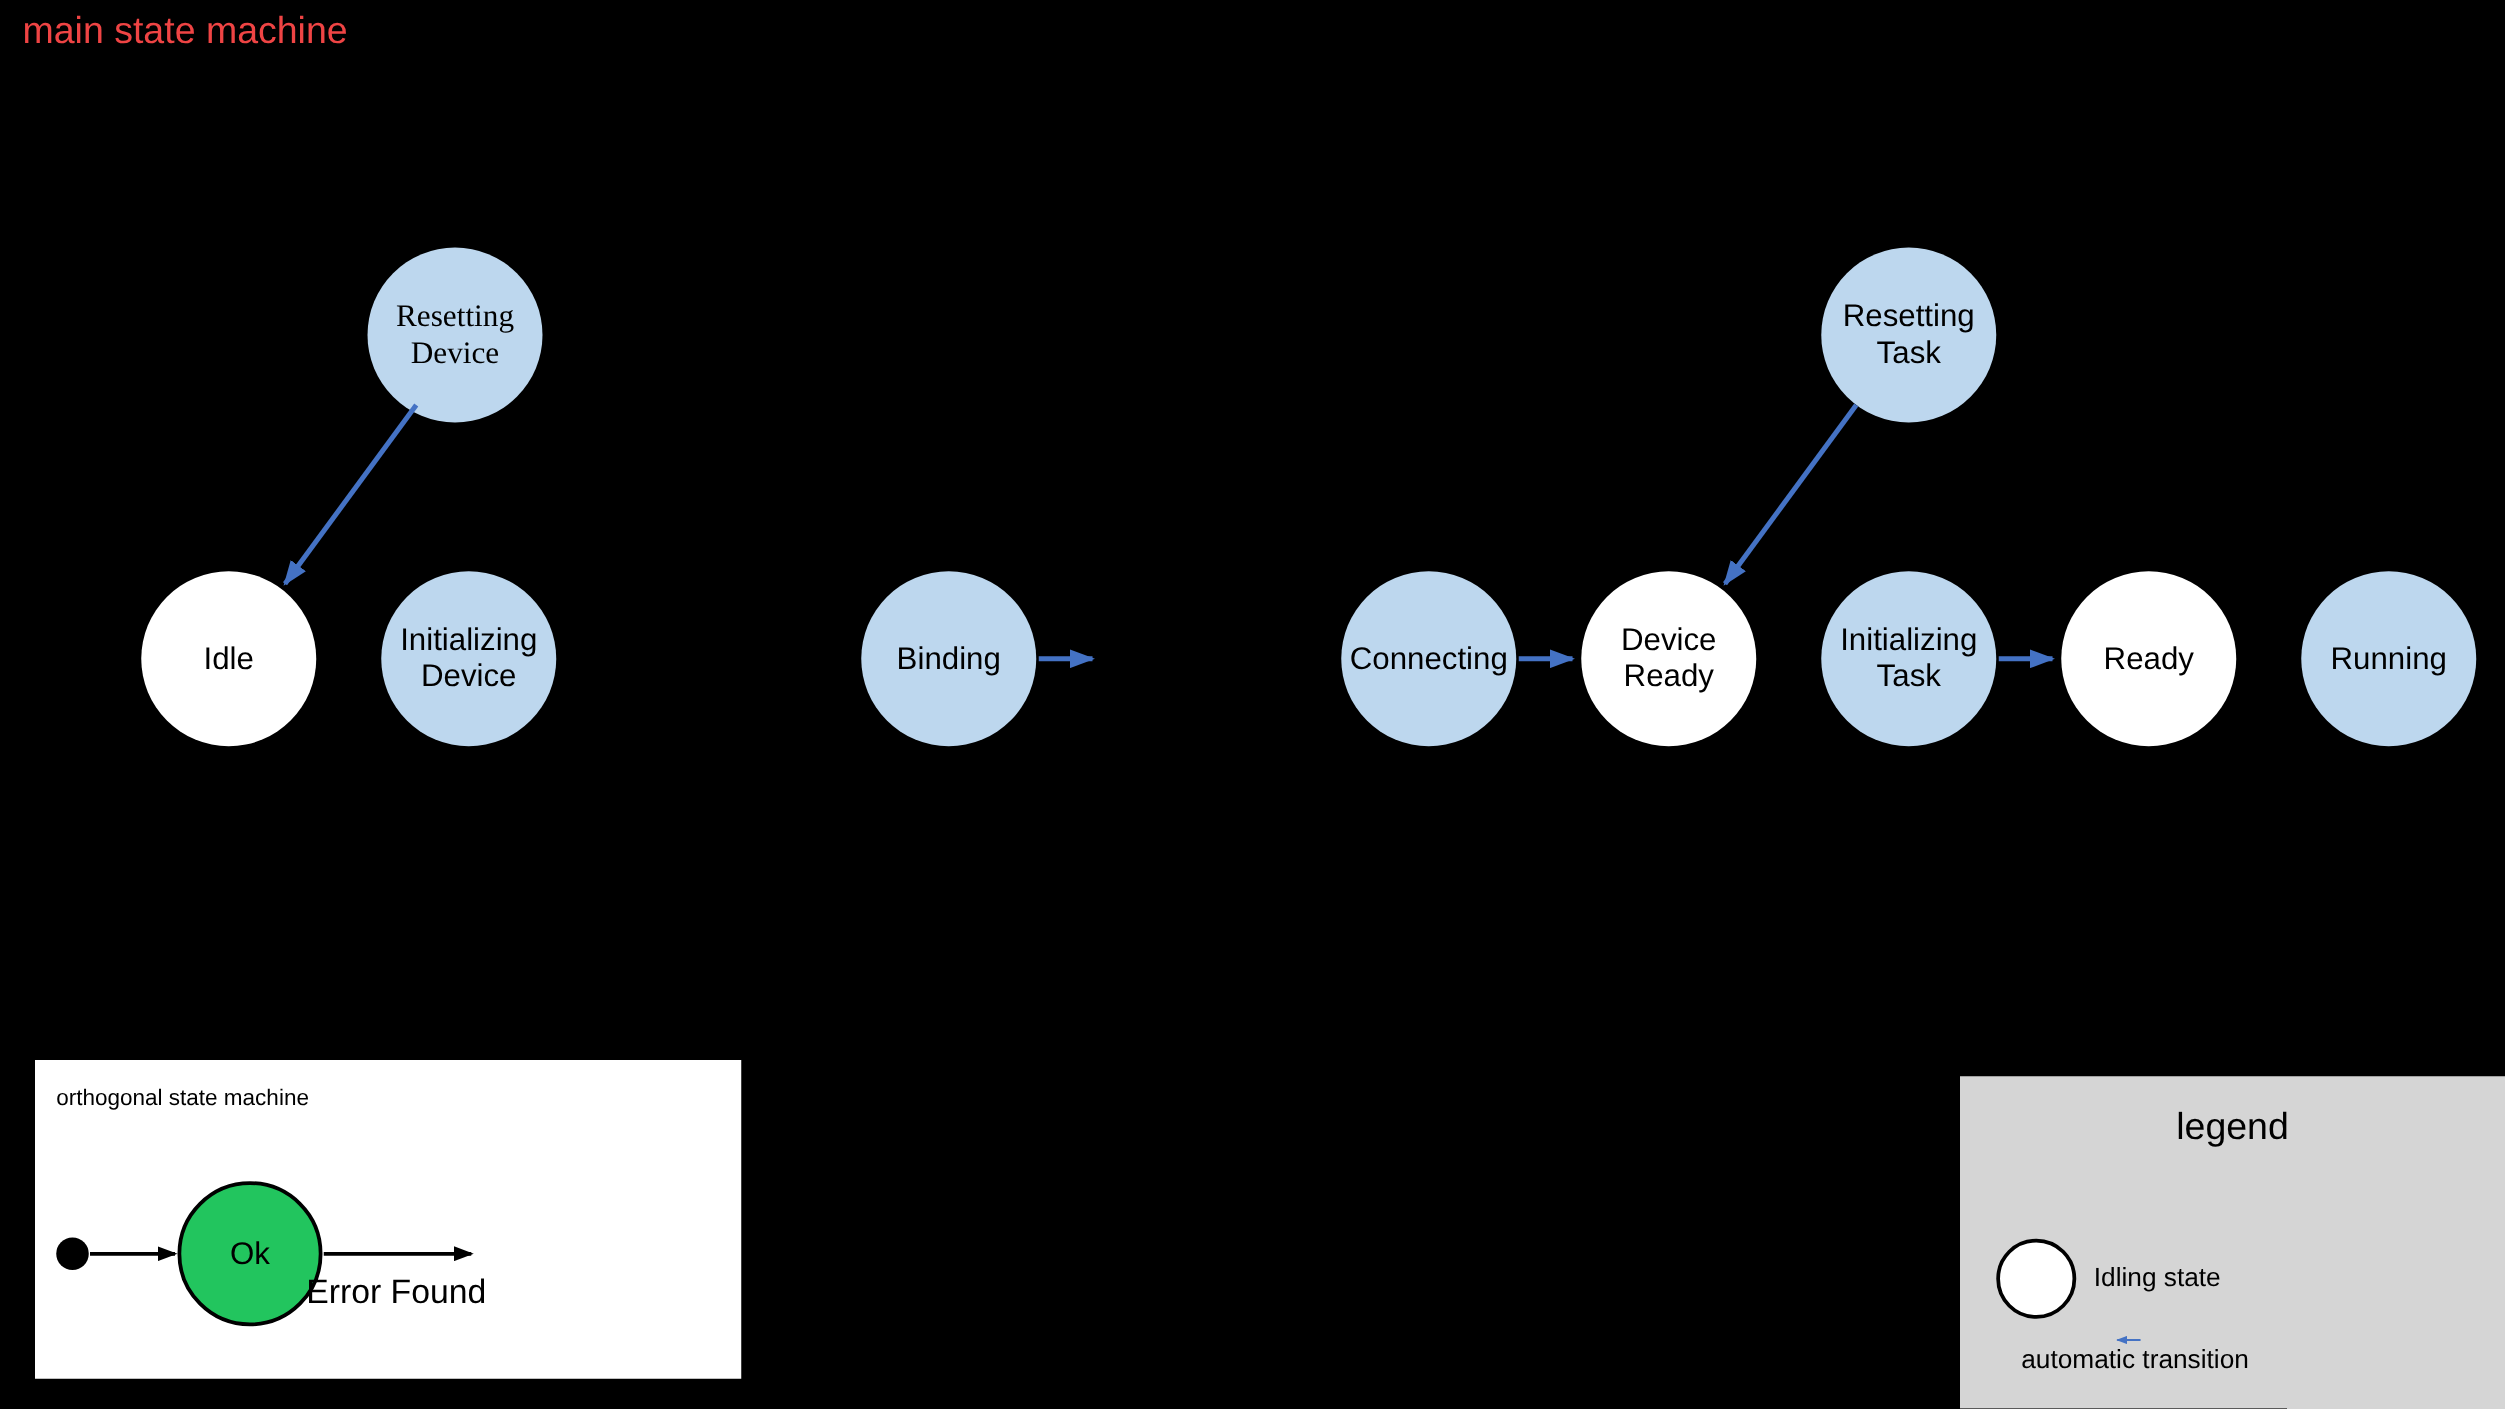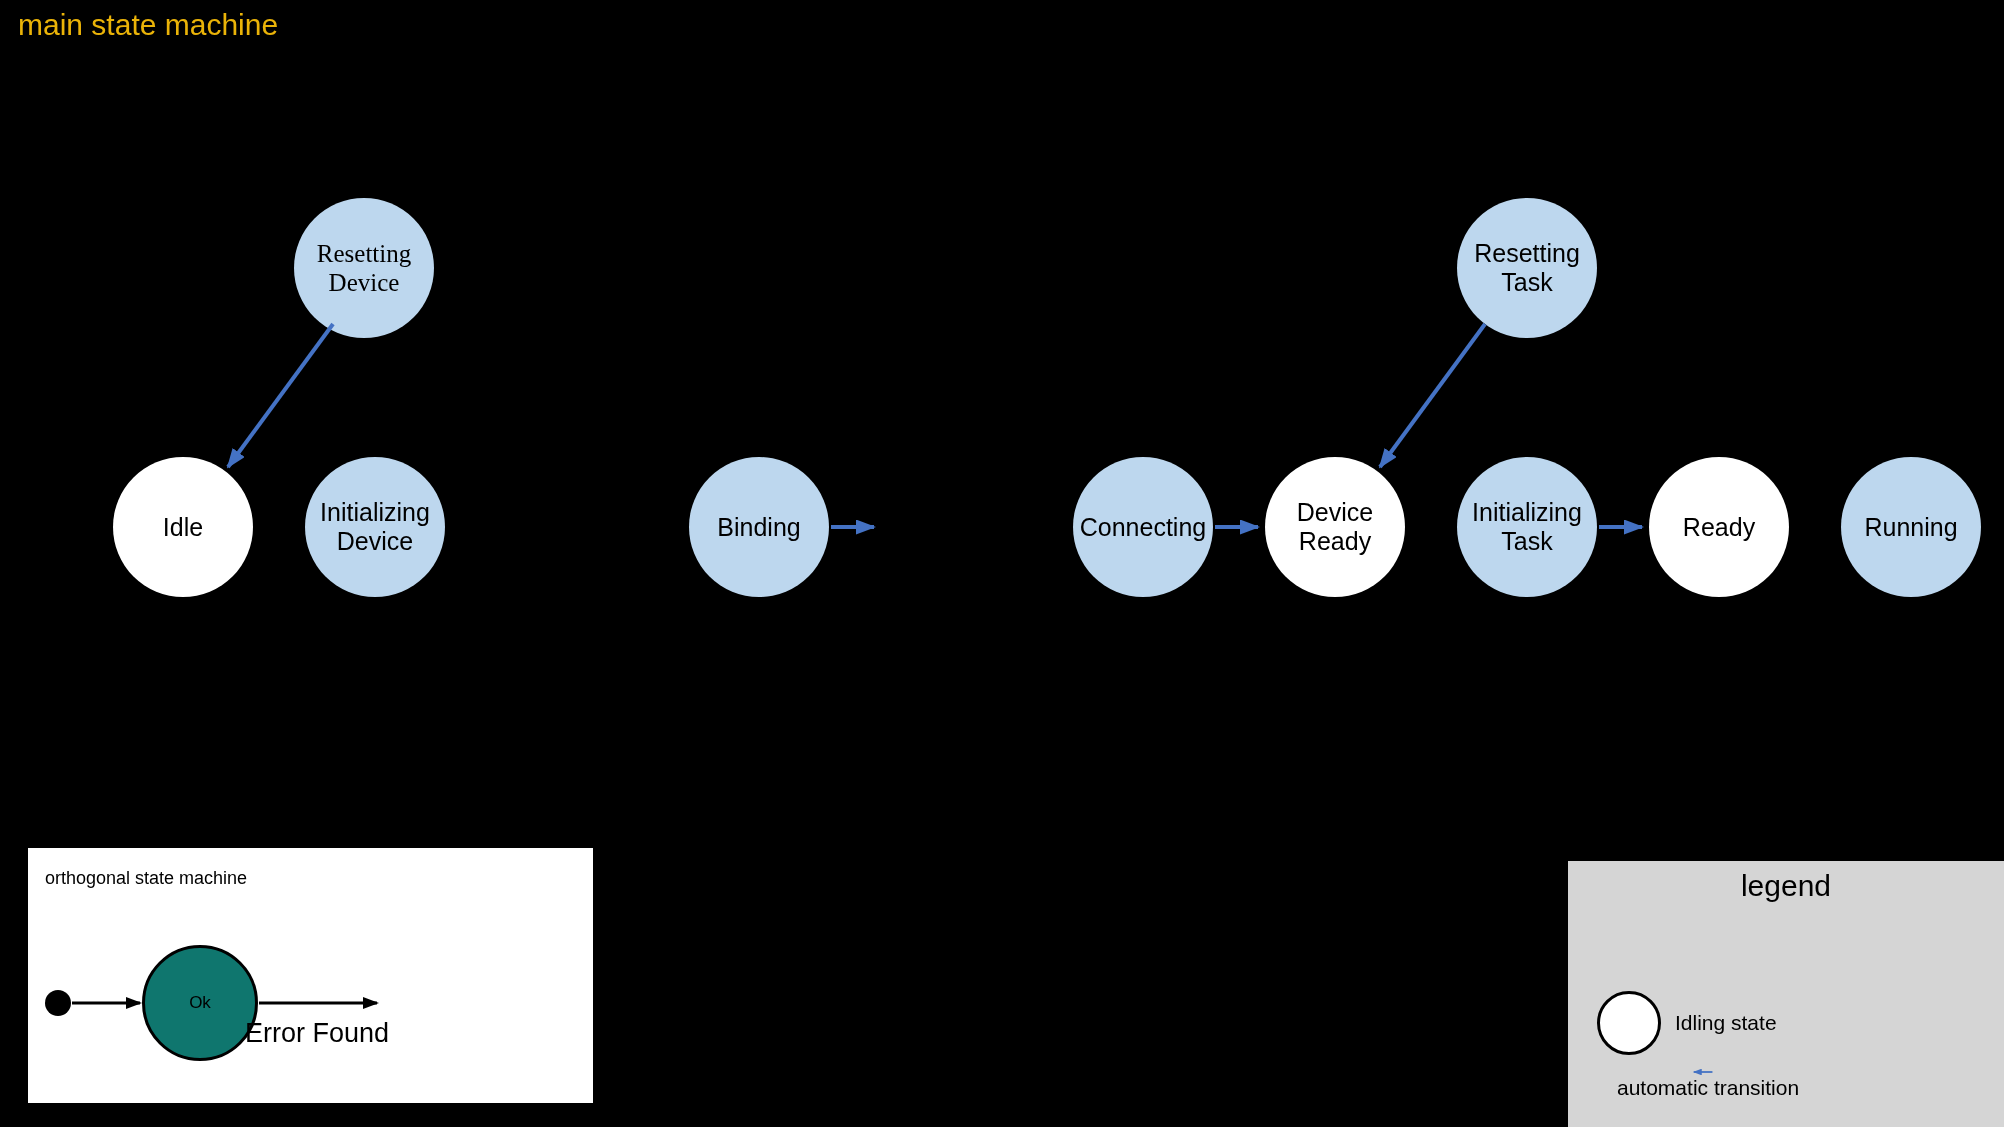--- a/index.html
+++ b/index.html
@@ -6,45 +6,45 @@
     --bg:#000000;
     --blue:#bdd7ee;
     --arrow:#4472c4;
     --legend-bg:#d5d5d5;
   }
   html,body{margin:0;padding:0;background:#000;}
   #canvas{
     position:relative;width:2004px;height:1127px;background:var(--bg);
     font-family:"Liberation Sans","DejaVu Sans",sans-serif;color:#000;overflow:hidden;
   }
-  #main-title{position:absolute;left:18px;top:8px;color:#eab308;font-size:30px;}
+  #main-title{position:absolute;left:18px;top:8px;color:#ef4444;font-size:30px;}
 
   .state{
     position:absolute;width:140px;height:140px;border-radius:50%;
     display:flex;align-items:center;justify-content:center;text-align:center;
     font-size:25px;line-height:1.16;color:#000;
   }
   .state .lbl{width:128px;}
   .state.blue{background:var(--blue);}
   .state.white{background:#ffffff;}
   .state.final{width:150px;height:150px;border:2px solid #000;box-shadow:0 0 0 10px #ffffff;}
 
   #ortho{position:absolute;left:28px;top:848px;width:565px;height:255px;background:#ffffff;}
   .panel-title{position:absolute;left:17px;top:20px;font-size:18px;font-weight:400;margin:0;}
   .ostate{
     position:absolute;width:110px;height:110px;border:3px solid #000;border-radius:50%;
-    background:#0f766e;display:flex;align-items:center;justify-content:center;
-    font-size:17px;text-align:right;
+    background:#22c55e;display:flex;align-items:center;justify-content:center;
+    font-size:25px;text-align:right;
   }
   #ostate-ok{left:114px;top:97px;}
   #ostate-error{left:351px;top:96px;}
   .trans-label{position:absolute;left:214px;top:170px;width:150px;text-align:center;font-size:27px;}
 
   #legend{position:absolute;left:1568px;top:861px;width:436px;height:266px;background:var(--legend-bg);}
-  .legend-title{text-align:center;font-size:30px;padding-top:8px;}
+  .legend-title{text-align:center;font-size:30px;padding-top:24px;}
   .legend-row{position:absolute;display:flex;align-items:center;}
   #legend-row-handler{top:60px;left:29px;}
   #legend-row-idling{top:130px;left:29px;}
   #legend-row-arrow{top:207px;left:32px;height:32px;flex-direction:column;}
   .swatch-circle{width:58px;height:58px;border:3px solid #000;border-radius:50%;box-sizing:content-box;flex:0 0 auto;}
   .swatch-blue{background:var(--blue);}
   .swatch-white{background:#ffffff;}
   .legend-label{margin-left:14px;font-size:21px;white-space:nowrap;}
   #legend-row-arrow .legend-label{margin-left:17px;}
 

